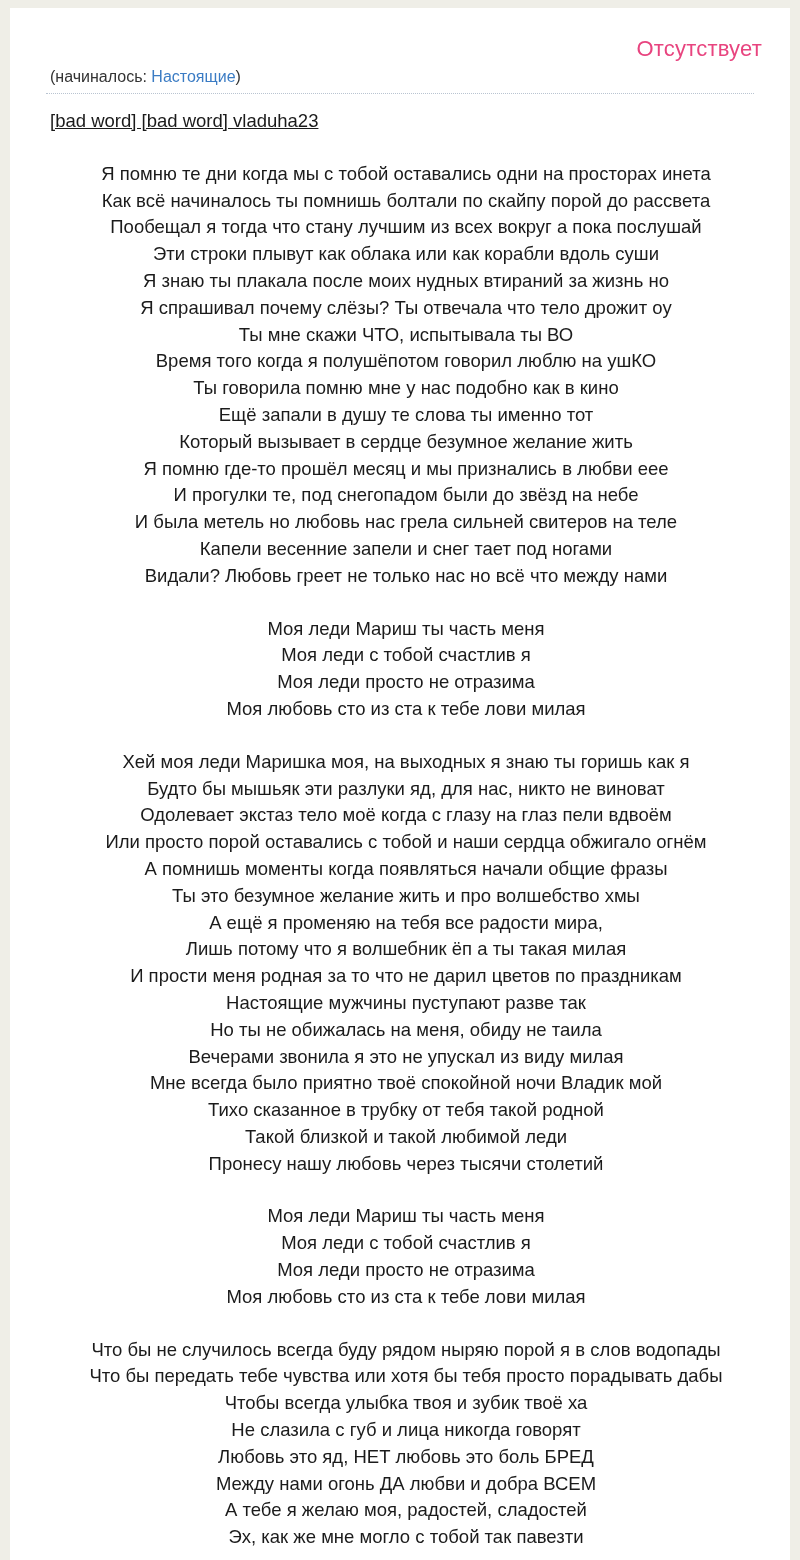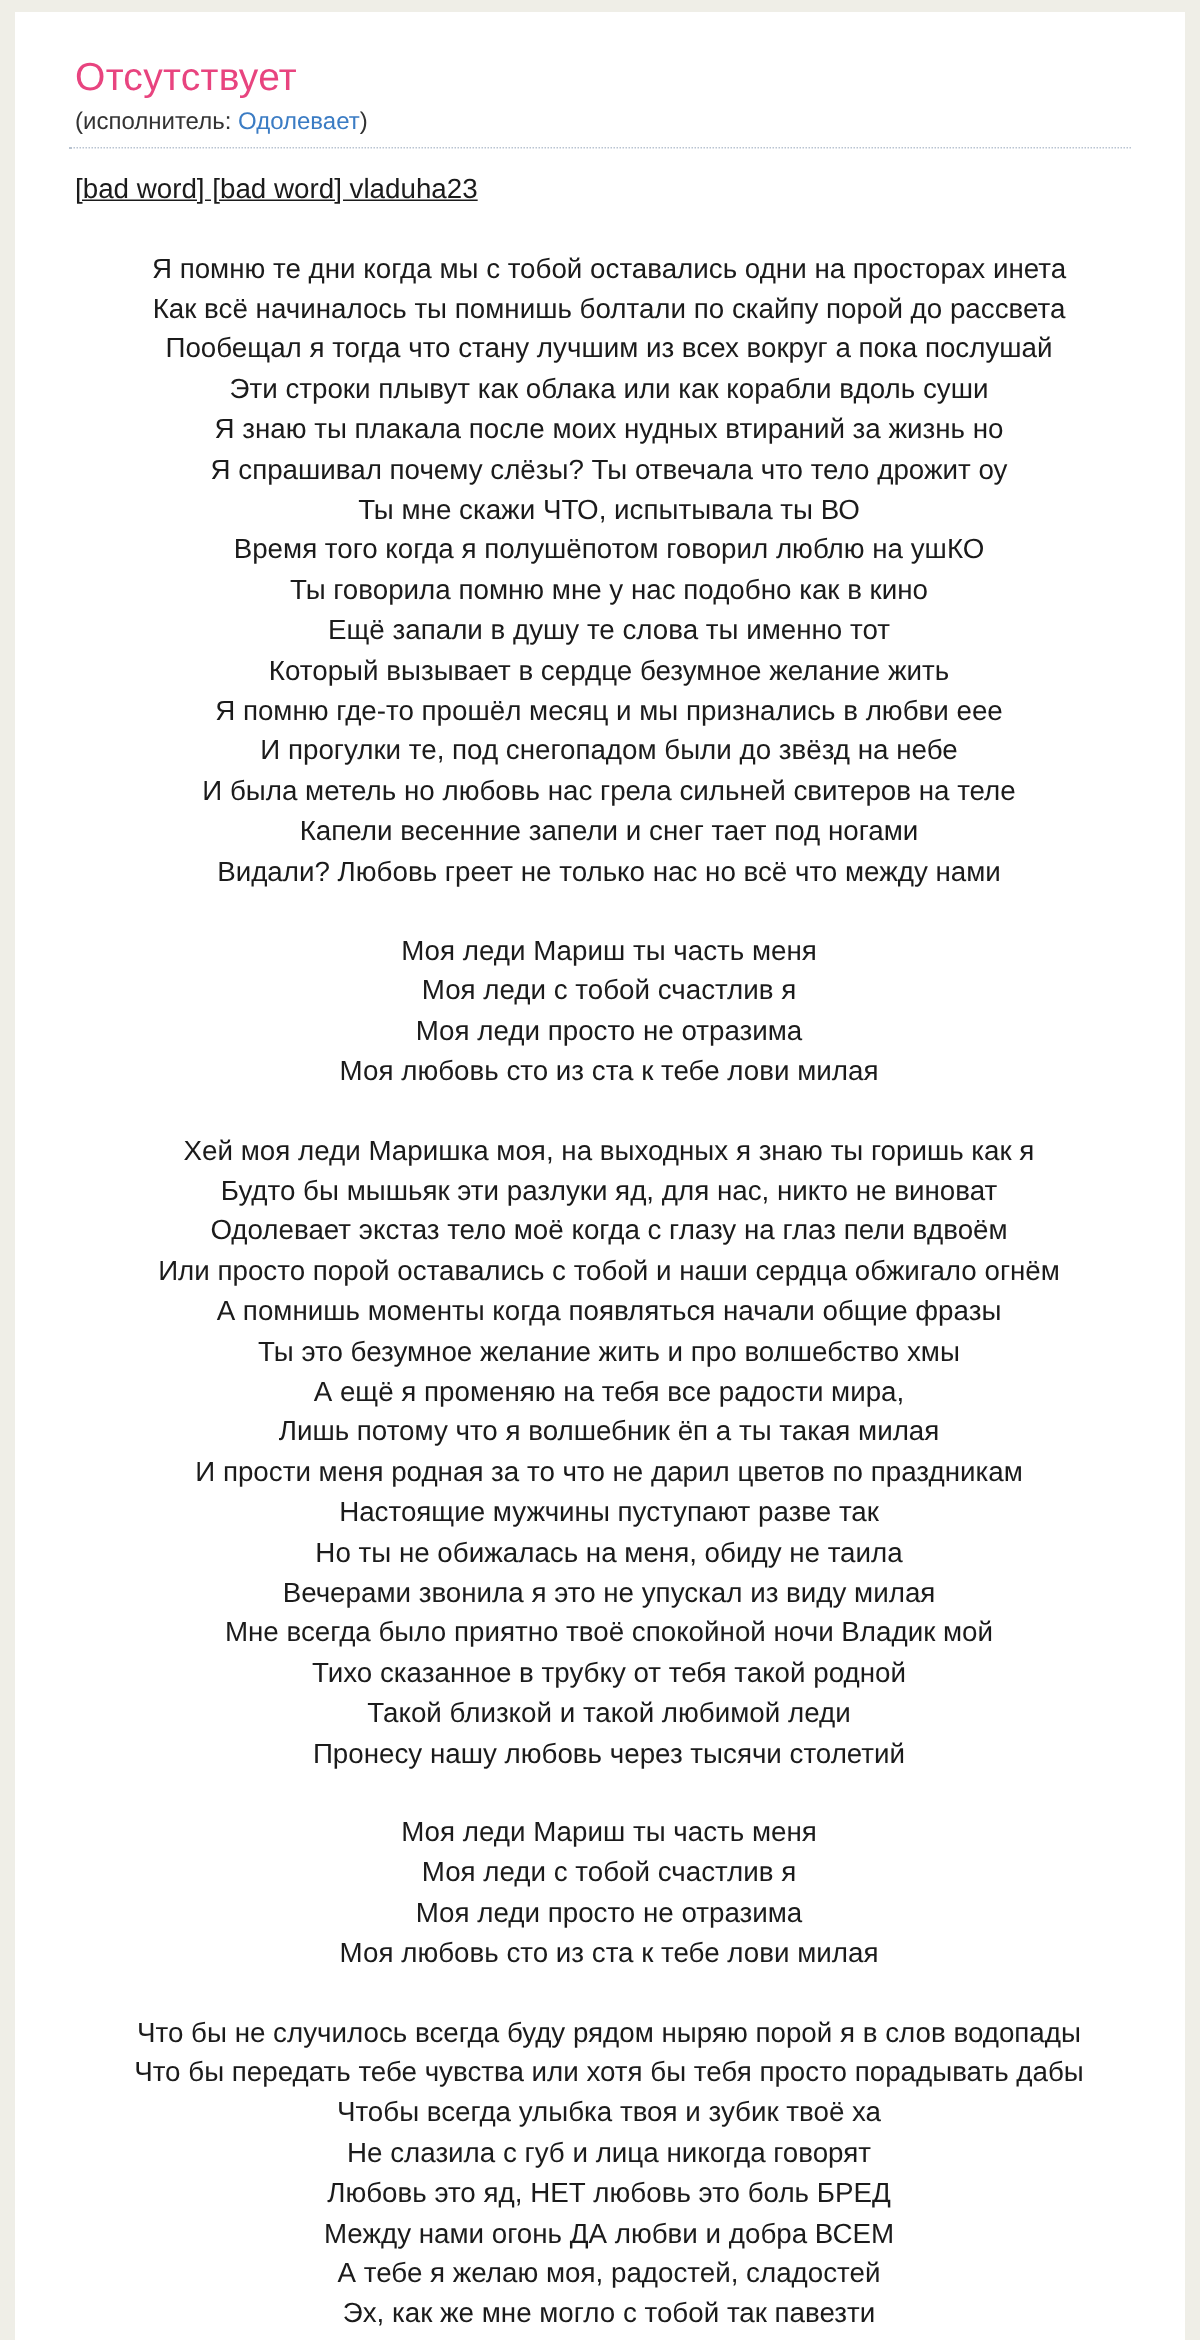--- a/index.html
+++ b/index.html
@@ -18,24 +18,25 @@
     width: 800px;
     min-height: 1560px;
     background: #ffffff;
     border-left: 10px solid #efeee7;
     border-right: 10px solid #efeee7;
     border-top: 8px solid #efeee7;
     padding: 20px 28px 30px 28px;
   }
   .song-title {
     color: #e8447f;
-    font-size: 26px;
+    font-size: 22px;
     font-weight: normal;
     margin: 8px 0 6px 12px;
     letter-spacing: 0.2px;
+    text-align: right;
   }
   .artist-line {
     font-size: 16px;
     color: #333333;
     margin: 0 0 6px 12px;
   }
   .artist-line a {
     color: #3b7cc4;
     text-decoration: none;
   }
@@ -66,21 +67,21 @@
     text-decoration: underline;
   }
 </style>
 </head>
 <body>
 
 <div class="page-frame">
 
   <h1 class="song-title">Отсутствует</h1>
 
-  <div class="artist-line"><span>(исполнитель: </span><a href="#">Одолевает</a><span>)</span></div>
+  <div class="artist-line"><span>(начиналось: </span><a href="#">Настоящие</a><span>)</span></div>
 
   <div class="divider"></div>
 
   <div class="credit-line">[bad word]  [bad word] vladuha23</div>
 
   <div class="lyrics"><div class="stanza"><span class="line">Я помню те дни когда мы с тобой оставались одни на просторах инета</span><span class="line">Как всё начиналось ты помнишь болтали по скайпу порой до рассвета</span><span class="line">Пообещал я тогда что стану лучшим из всех вокруг а пока послушай</span><span class="line">Эти строки плывут как облака или как корабли вдоль суши</span><span class="line">Я знаю ты плакала после моих нудных втираний за жизнь но</span><span class="line">Я спрашивал почему слёзы? Ты отвечала что тело дрожит оу</span><span class="line">Ты мне скажи ЧТО, испытывала ты ВО</span><span class="line">Время того когда я полушёпотом говорил люблю на ушКО</span><span class="line">Ты говорила помню мне у нас подобно как в кино</span><span class="line">Ещё запали в душу те слова ты именно тот</span><span class="line">Который вызывает в сердце безумное желание жить</span><span class="line">Я помню где-то прошёл месяц и мы признались в любви еее</span><span class="line">И прогулки те, под снегопадом были до звёзд на небе</span><span class="line">И была метель но любовь нас грела сильней свитеров на теле</span><span class="line">Капели весенние запели и снег тает под ногами</span><span class="line">Видали? Любовь греет не только нас но всё что между нами</span></div><div class="stanza"><span class="line">Моя леди Мариш ты часть меня</span><span class="line">Моя леди с тобой счастлив я</span><span class="line">Моя леди просто не отразима</span><span class="line">Моя любовь сто из ста к тебе лови милая</span></div><div class="stanza"><span class="line">Хей моя леди Маришка моя, на выходных я знаю ты горишь как я</span><span class="line">Будто бы мышьяк эти разлуки яд, для нас, никто не виноват</span><span class="line">Одолевает экстаз тело моё когда с глазу на глаз пели вдвоём</span><span class="line">Или просто порой оставались с тобой и наши сердца обжигало огнём</span><span class="line">А помнишь моменты когда появляться начали общие фразы</span><span class="line">Ты это безумное желание жить и про волшебство хмы</span><span class="line">А ещё я променяю на тебя все радости мира,</span><span class="line">Лишь потому что я волшебник ёп а ты такая милая</span><span class="line">И прости меня родная за то что не дарил цветов по праздникам</span><span class="line">Настоящие мужчины пуступают разве так</span><span class="line">Но ты не обижалась на меня, обиду не таила</span><span class="line">Вечерами звонила я это не упускал из виду милая</span><span class="line">Мне всегда было приятно твоё спокойной ночи Владик мой</span><span class="line">Тихо сказанное в трубку от тебя такой родной</span><span class="line">Такой близкой и такой любимой леди</span><span class="line">Пронесу нашу любовь через тысячи столетий</span></div><div class="stanza"><span class="line">Моя леди Мариш ты часть меня</span><span class="line">Моя леди с тобой счастлив я</span><span class="line">Моя леди просто не отразима</span><span class="line">Моя любовь сто из ста к тебе лови милая</span></div><div class="stanza"><span class="line">Что бы не случилось всегда буду рядом ныряю порой я в слов водопады</span><span class="line">Что бы передать тебе чувства или хотя бы тебя просто порадывать дабы</span><span class="line">Чтобы всегда улыбка твоя и зубик твоё ха</span><span class="line">Не слазила с губ и лица никогда говорят</span><span class="line">Любовь это яд, НЕТ любовь это боль БРЕД</span><span class="line">Между нами огонь ДА любви и добра ВСЕМ</span><span class="line">А тебе я желаю моя, радостей, сладостей</span><span class="line">Эх, как же мне могло с тобой так павезти</span></div></div>
 
 </div>
 
 </body></html>

